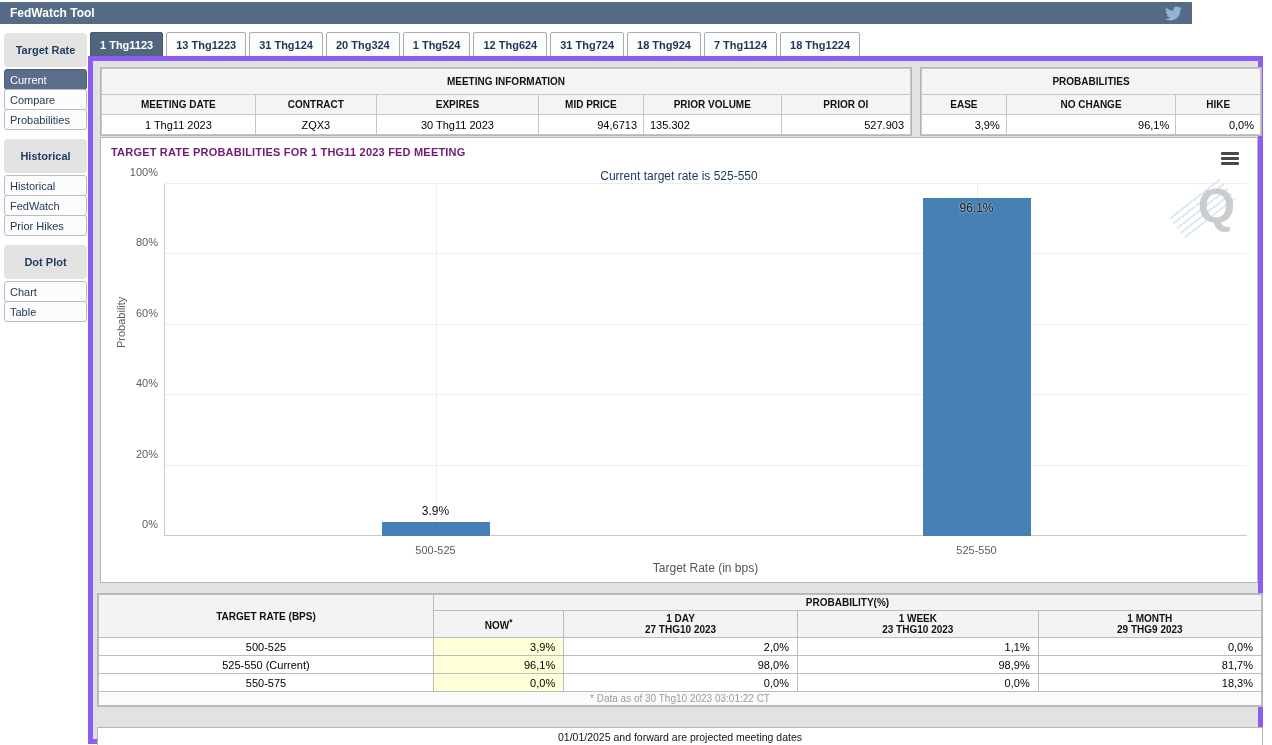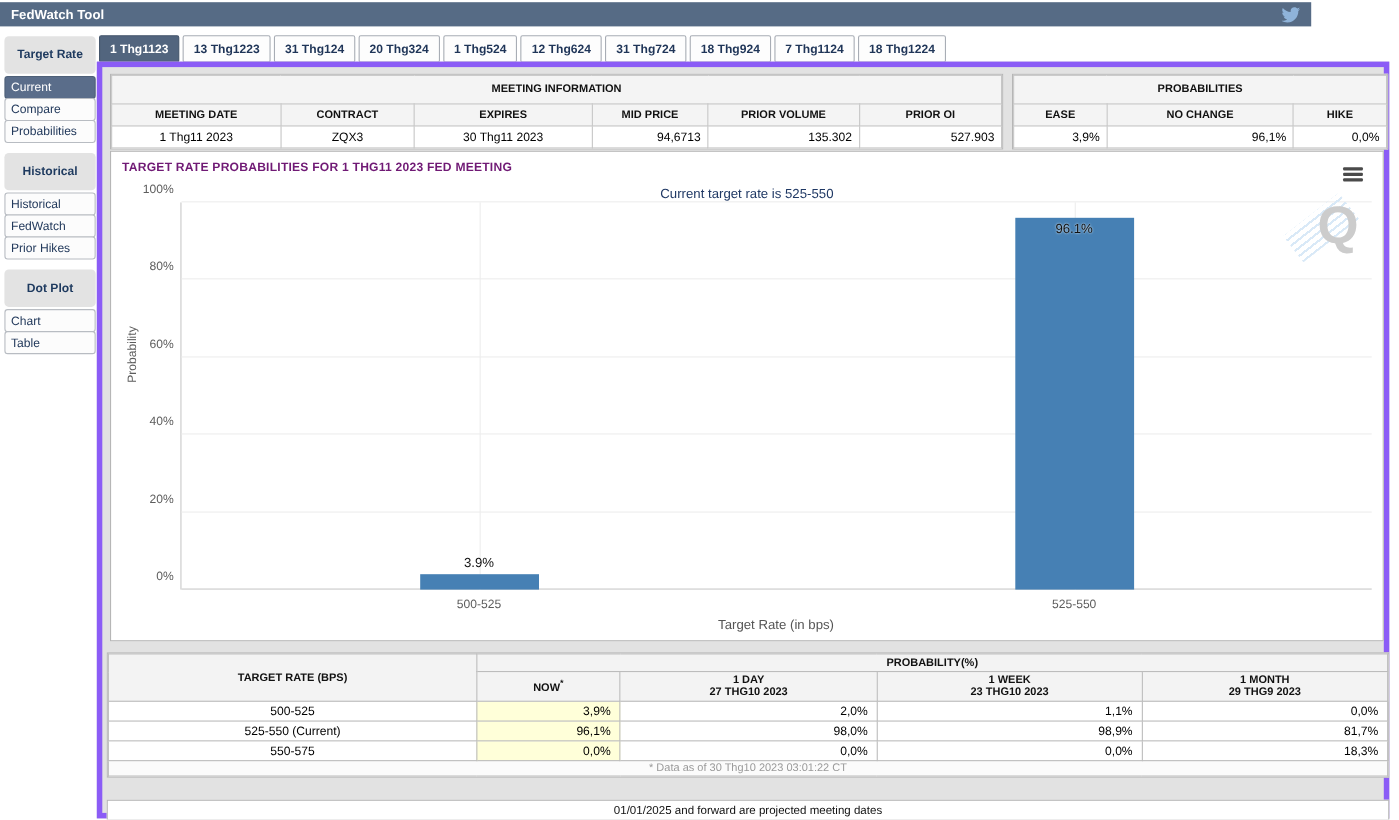--- a/index.html
+++ b/index.html
@@ -130,21 +130,21 @@
               <th style="width: 17%;">PRIOR VOLUME</th>
               <th style="width: 16%;">PRIOR OI</th>
             </tr>
         </thead>
         <tbody>
             <tr id="mi-values">
               <td style="text-align: center;">1 Thg11 2023</td>
               <td style="text-align: center;">ZQX3</td>
               <td style="text-align: center;">30 Thg11 2023</td>
               <td style="text-align: right;">94,6713</td>
-              <td style="text-align: right;">135.302</td>
+              <td style="text-align: left;">135.302</td>
               <td style="text-align: right;">527.903</td>
             </tr>
           </tbody>
       </table>
     </div>
 
     <div class="panel" id="prob-panel">
       <table class="grid-table">
         <thead>
           <tr>

